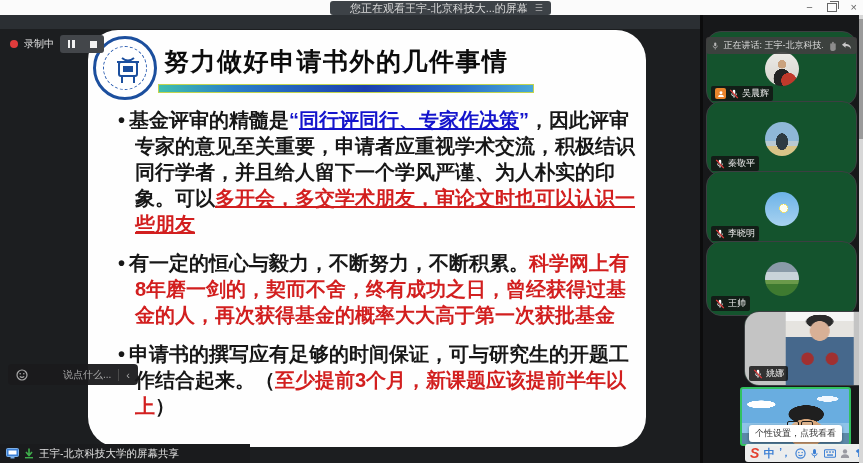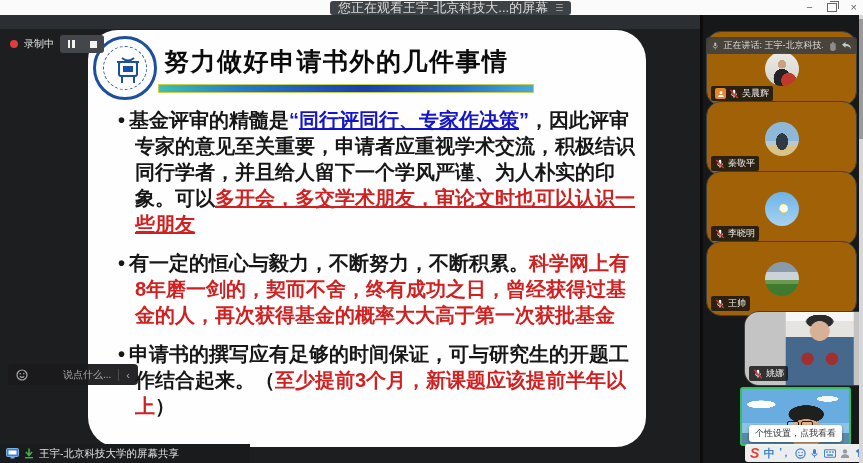--- a/index.html
+++ b/index.html
@@ -6,21 +6,21 @@
   .app{position:relative;width:863px;height:463px;background:#111;overflow:hidden;
        font-family:"Liberation Sans","DejaVu Sans",sans-serif;}
   
   .titlebar{position:absolute;left:0;top:0;width:863px;height:15px;background:#fbfbfb;}
   .win-controls{position:absolute;right:6px;top:0;height:15px;display:flex;align-items:center;gap:14px;color:#666;}
   .win-btn{font-size:11px;line-height:11px;cursor:default;}
   .restore-box{width:8px;height:7px;border:1px solid #666;position:relative;}
   .restore-box:before{content:"";position:absolute;left:2px;top:-3px;width:8px;height:7px;border:1px solid #666;border-bottom:none;border-left:none;}
   .float-pill{position:absolute;left:330px;top:1px;height:14px;background:#3d4247;border-radius:3px;
       display:flex;align-items:center;gap:7px;padding:0 8px;z-index:40;}
-  .float-pill .txt{font-size:13px;color:#d9d9d9;white-space:nowrap;}
+  .float-pill .txt{font-size:11px;color:#d9d9d9;white-space:nowrap;margin-left:12px;}
   .float-pill .ic{font-size:9px;color:#b5b5b5;}
   
   .stage{position:absolute;left:0;top:15px;width:700px;height:448px;background:#1c1e20;}
   .topstrip{position:absolute;left:0;top:0;width:700px;height:14px;background:#2b2f33;}
   
   .rec{position:absolute;left:10px;top:19px;height:20px;display:flex;align-items:center;gap:6px;z-index:6;}
   .rec-dot{width:8px;height:8px;border-radius:50%;background:#e03c3c;}
   .rec-label{font-size:10px;color:#e2e2e2;}
   .rec-box{display:flex;align-items:center;background:#43464a;border-radius:3px;height:18px;}
   .rec-btn{width:22px;height:18px;display:flex;align-items:center;justify-content:center;}
@@ -52,21 +52,21 @@
   .chat-pill .chev{font-size:11px;color:#a9a9a9;}
   
   .share-bar{position:absolute;left:0;top:429px;width:238px;height:19px;background:#1a1b1d;
       display:flex;align-items:center;gap:5px;padding:0 6px;z-index:7;}
   .share-bar .lbl{font-size:10.5px;color:#e3e3e3;white-space:nowrap;}
   
   .sidebar{position:absolute;left:700px;top:15px;width:163px;height:448px;background:#17181a;
       border-left:3px solid #0c0c0d;box-sizing:border-box;}
   .scrollbar{position:absolute;right:0;top:0;width:4px;height:448px;background:#d7d7d7;z-index:20;}
   .scroll-thumb{position:absolute;right:0;top:4px;width:4px;height:120px;background:#9a9a9a;}
-  .tile{position:absolute;left:3px;width:151px;height:75px;background:#a16207;border:1px solid #3c3f42;
+  .tile{position:absolute;left:3px;width:151px;height:75px;background:#14532d;border:1px solid #3c3f42;
       border-radius:15px;box-sizing:border-box;overflow:hidden;}
   .avatar{position:absolute;left:50%;top:50%;width:34px;height:34px;margin:-17px 0 0 -17px;border-radius:50%;}
   .av1{background:radial-gradient(circle at 70% 84%,#c0392b 0 20%,transparent 21%),
        radial-gradient(ellipse 42% 48% at 50% 78%,#232323 0 58%,transparent 60%),
        radial-gradient(circle at 50% 36%,#caa27e 0 15%,transparent 16%),
        linear-gradient(#eceae6,#d6d3cd);}
   .av2{background:radial-gradient(ellipse 30% 42% at 50% 58%,#2e3b42 0 58%,transparent 60%),
        linear-gradient(180deg,#8fb8d8 0 55%,#b9c9d1 55% 72%,#d9c488 72% 100%);}
   .av3{background:radial-gradient(circle at 55% 48%,#fdfdf4 0 15%,#f0e06a 15% 17%,transparent 18%),
        linear-gradient(180deg,#6db3e8,#a8d2f0);}

